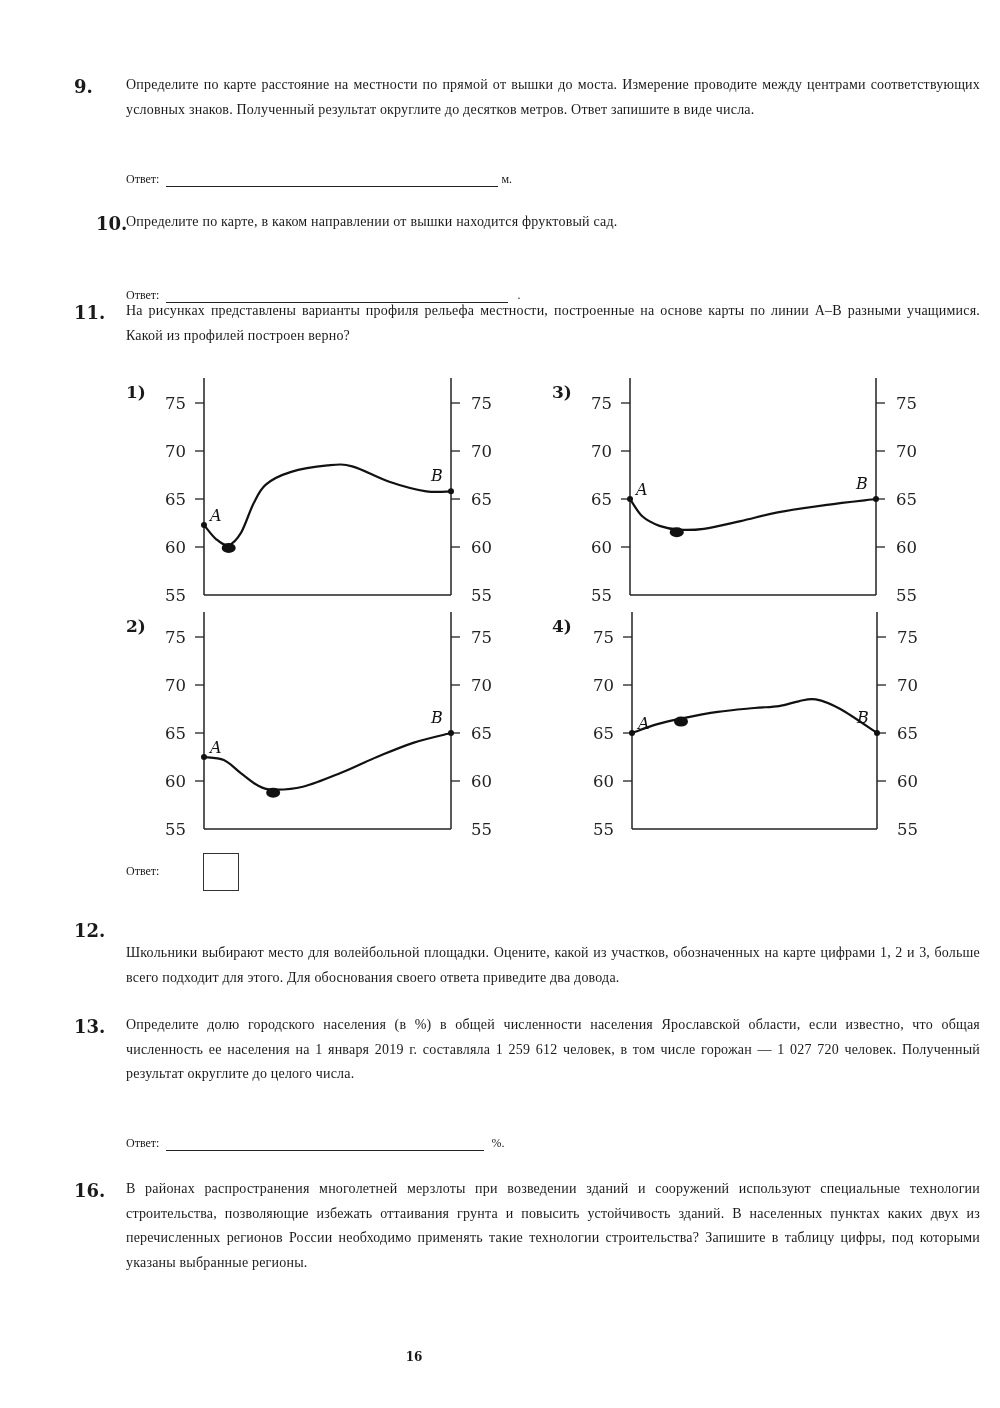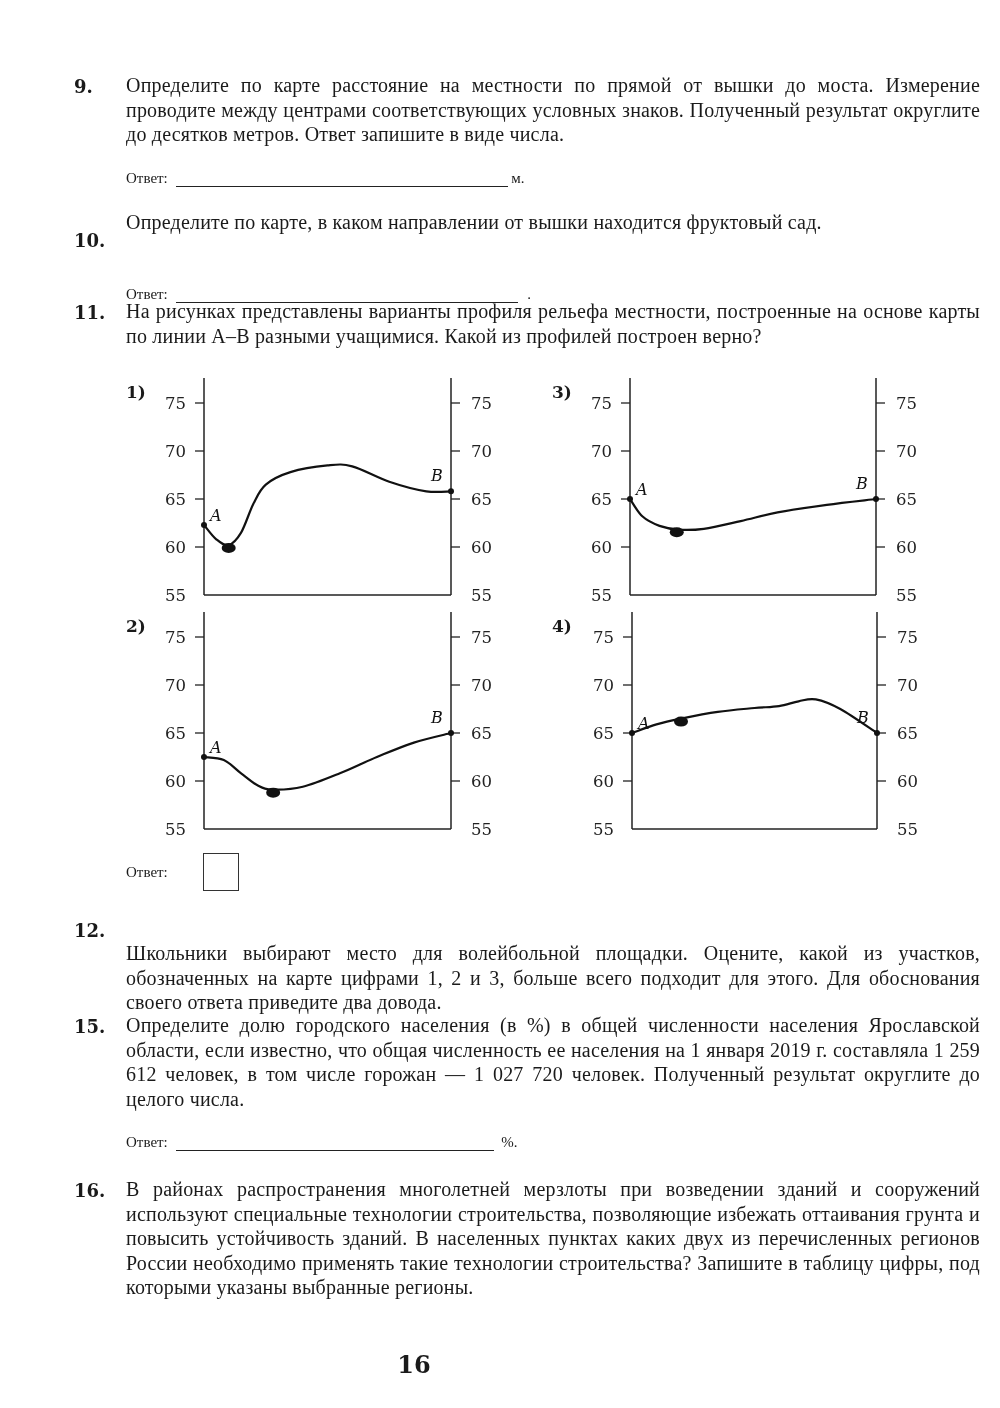--- a/index.html
+++ b/index.html
@@ -1,39 +1,39 @@
 <!DOCTYPE html>
 <html><head>
 <meta charset="utf-8">
 <style>
   html, body { margin: 0; padding: 0; background: #ffffff; }
   body { width: 1000px; height: 1408px; position: relative; overflow: hidden;
          font-family: "DejaVu Serif", "Liberation Serif", serif; color: #1a1a1a; }
   .abs { position: absolute; }
   .qnum { position: absolute; left: 74px; font-weight: bold; font-size: 18px; }
-  .qtext { position: absolute; left: 126px; width: 854px; font-size: 20px; line-height: 24.5px;
+  .qtext { position: absolute; left: 126px; width: 854px; font-size: 14px; line-height: 24.5px;
            text-align: justify; font-family: "Liberation Serif", serif; letter-spacing: 0.2px; }
-  .answer { position: absolute; left: 126px; font-size: 15px; font-family: "Liberation Serif", serif; }
+  .answer { position: absolute; left: 126px; font-size: 12px; font-family: "Liberation Serif", serif; }
   .answer-line { display: inline-block; border-bottom: 1px solid #222; height: 18px; vertical-align: bottom; margin-left: 4px; }
   .answer-box { position: absolute; left: 203px; top: 853px; width: 36px; height: 38px; border: 1.5px solid #333; box-sizing: border-box; }
   svg text { font-family: "DejaVu Serif", serif; }
-  .page-num { position: absolute; left: 0; width: 828px; top: 1350px; text-align: center; font-size: 24px; font-weight: bold; }
+  .page-num { position: absolute; left: 0; width: 828px; top: 1350px; text-align: center; font-size: 12px; font-weight: bold; }
 </style>
 </head>
 <body>
 
 <div class="qnum" style="top:76px;">9.</div>
 <div class="qtext" style="top:73px;">Определите по карте расстояние на местности по прямой от вышки до моста. Измерение проводите между центрами соответствующих условных знаков. Полученный результат округлите до десятков метров. Ответ запишите в виде числа.</div>
 <div class="answer" style="top:168px;">
   <span>Ответ:</span>
   <span class="answer-line" style="width:332px;"></span>
   <span>м.</span>
 </div>
 
-<div class="qnum" style="top:230px;">10.</div>
+<div class="qnum" style="top:213px;margin-left:22px;">10.</div>
 <div class="qtext" style="top:210px;">Определите по карте, в каком направлении от вышки находится фруктовый сад.</div>
 <div class="answer" style="top:256px;margin-top:28px;">
   <span>Ответ:</span>
   <span class="answer-line" style="width:342px;"></span>
   <span style="margin-left:6px;">.</span>
 </div>
 
 <div class="qnum" style="top:302px;">11.</div>
 <div class="qtext" style="top:299px;">На рисунках представлены варианты профиля рельефа местности, построенные на основе карты по линии А–В разными учащимися. Какой из профилей построен верно?</div>
 
@@ -163,21 +163,21 @@
 </svg>
 
 <div class="answer" style="top:864px;">
   <span>Ответ:</span>
 </div>
 <div class="answer-box"></div>
 
 <div class="qnum" style="top:920px;text-align:right;">12.</div>
 <div class="qtext" style="top:917px;margin-top:24px;">Школьники выбирают место для волейбольной площадки. Оцените, какой из участков, обозначенных на карте цифрами 1, 2 и 3, больше всего подходит для этого. Для обоснования своего ответа приведите два довода.</div>
 
-<div class="qnum" style="top:1016px;">15.</div>
+<div class="qnum" style="top:1016px;">13.</div>
 <div class="qtext" style="top:1013px;">Определите долю городского населения (в %) в общей численности населения Ярославской области, если известно, что общая численность ее населения на 1 января 2019 г. составляла 1 259 612 человек, в том числе горожан — 1 027 720 человек. Полученный результат округлите до целого числа.</div>
 <div class="answer" style="top:1132px;">
   <span>Ответ:</span>
   <span class="answer-line" style="width:318px;"></span>
   <span style="margin-left:4px;">%.</span>
 </div>
 
 <div class="qnum" style="top:1180px;">16.</div>
 <div class="qtext" style="top:1177px;">В районах распространения многолетней мерзлоты при возведении зданий и сооружений используют специальные технологии строительства, позволяющие избежать оттаивания грунта и повысить устойчивость зданий. В населенных пунктах каких двух из перечисленных регионов России необходимо применять такие технологии строительства? Запишите в таблицу цифры, под которыми указаны выбранные регионы.</div>
 

